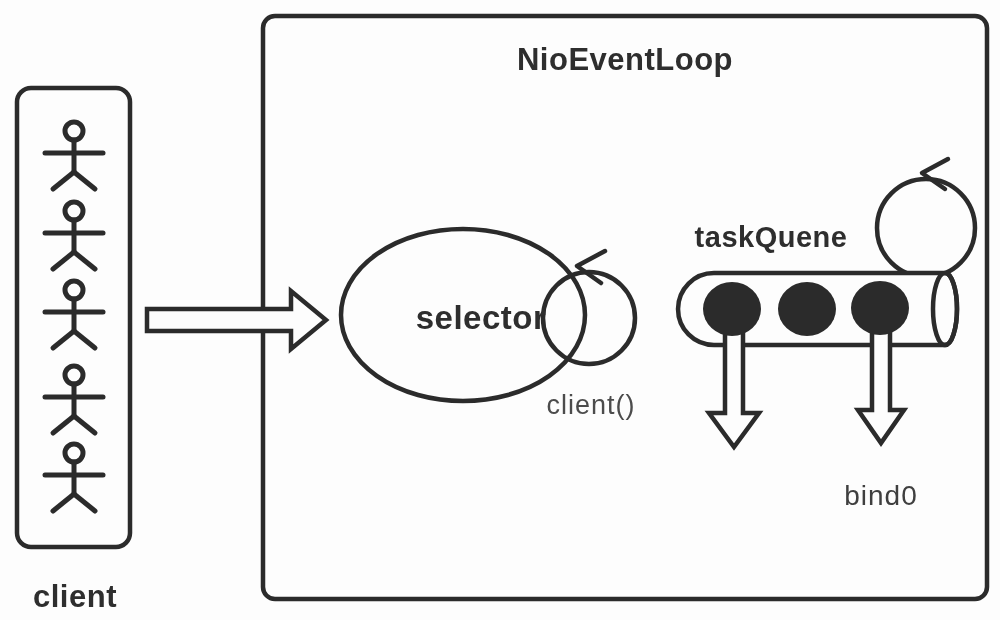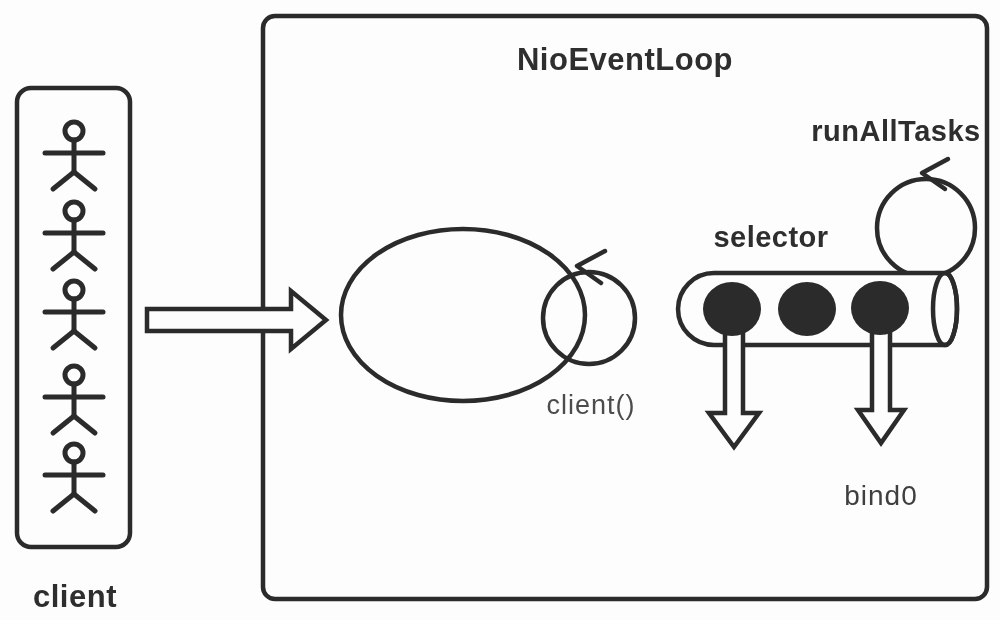--- a/index.html
+++ b/index.html
@@ -90,23 +90,23 @@
 
     <ellipse cx="732" cy="309" rx="29" ry="27" fill="#2b2b2b"></ellipse>
     <ellipse cx="807" cy="309" rx="29" ry="27" fill="#2b2b2b"></ellipse>
     <ellipse cx="880" cy="308" rx="29" ry="27" fill="#2b2b2b"></ellipse>
   </svg>
 
   <div class="label bold title-label">NioEventLoop</div>
 
   <div class="label bold client-label">client</div>
 
+  <div class="label bold selector-label">selector</div>
 
   <div class="label select-call-label">client()</div>
 
-  <div class="label bold taskqueue-label">selector</div>
+  <div class="label bold taskqueue-label">taskQuene</div>
 
-  <div class="label bold runalltasks-label">runAllTasks</div>
 
 
   <div class="label bind-label">bind0</div>
 
 </div>
 
 </body></html>

